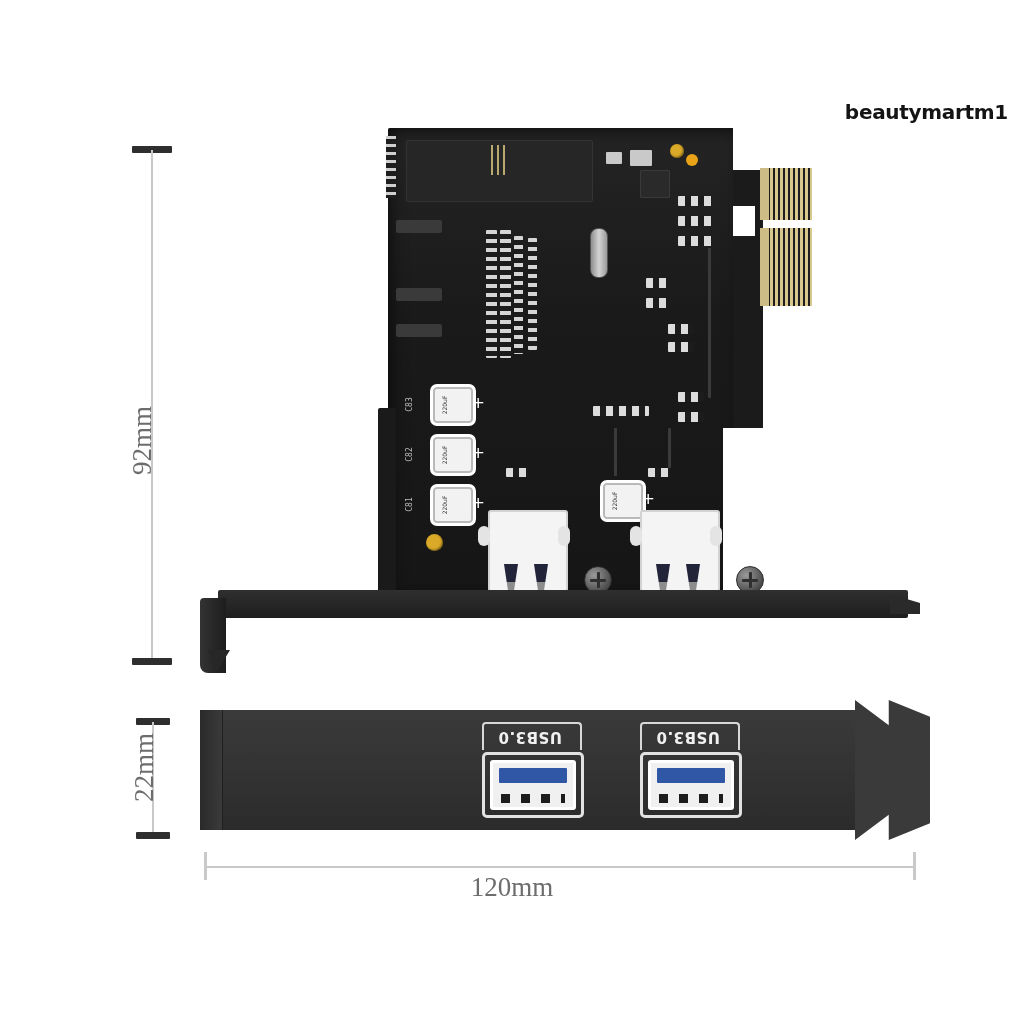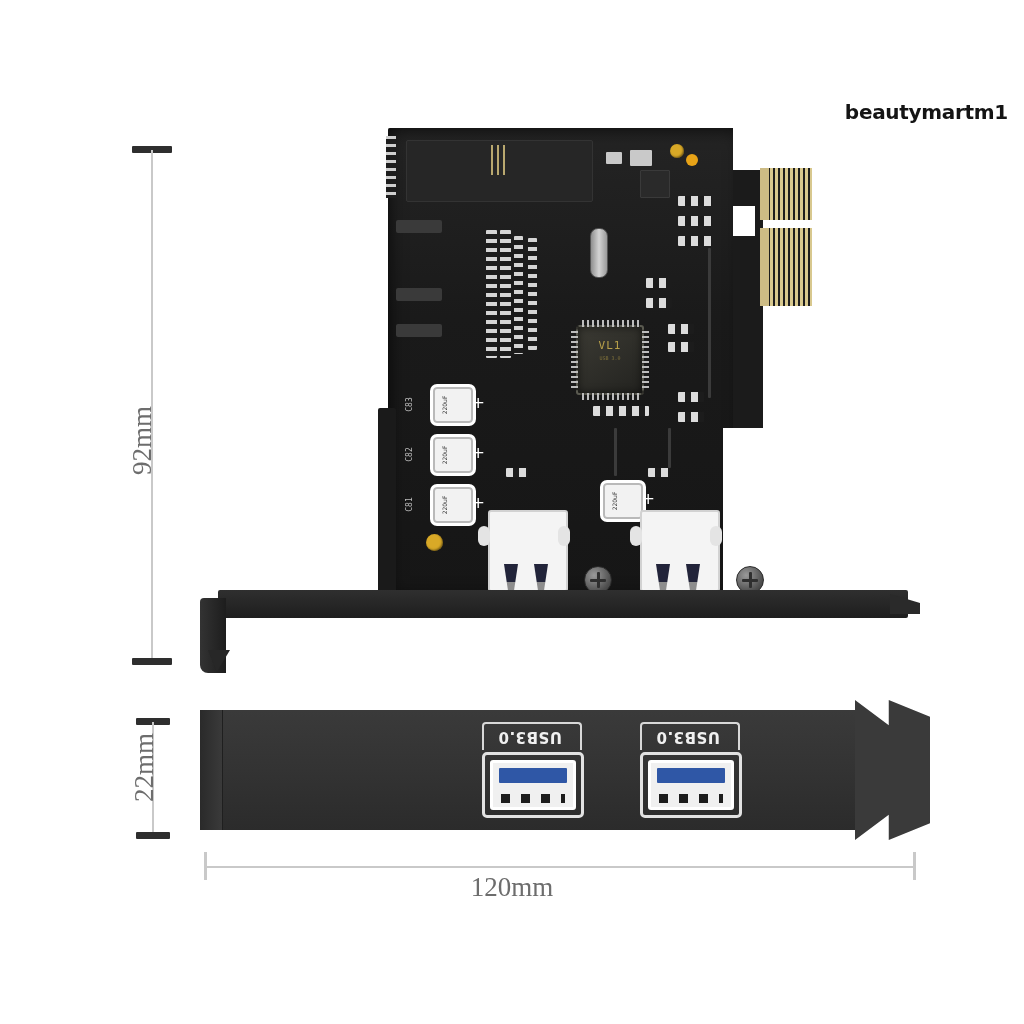--- a/index.html
+++ b/index.html
@@ -372,28 +372,20 @@
     <div class="comp slot-b"></div>
     <div class="comp slot-c"></div>
 
     <div class="pinfield pf1"></div>
     <div class="pinfield pf2"></div>
     <div class="pinfield pf3"></div>
     <div class="pinfield pf4"></div>
 
     <div class="comp xtal"></div>
 
-    <div class="comp ic-main">
-      <div class="ic-legs-l"></div>
-      <div class="ic-legs-r"></div>
-      <div class="ic-legs-t"></div>
-      <div class="ic-legs-b"></div>
-      <div class="mark">VL1</div>
-      <div class="mark2">USB 3.0</div>
-    </div>
 
     <div class="cap-e" style="left:52px; top:256px;">
       <div class="txt">220uF</div>
       <div class="plus">+</div>
     </div>
     <div class="cap-lbl" style="left:24px; top:272px;">C83</div>
 
     <div class="cap-e" style="left:52px; top:306px;">
       <div class="txt">220uF</div>
       <div class="plus">+</div>

